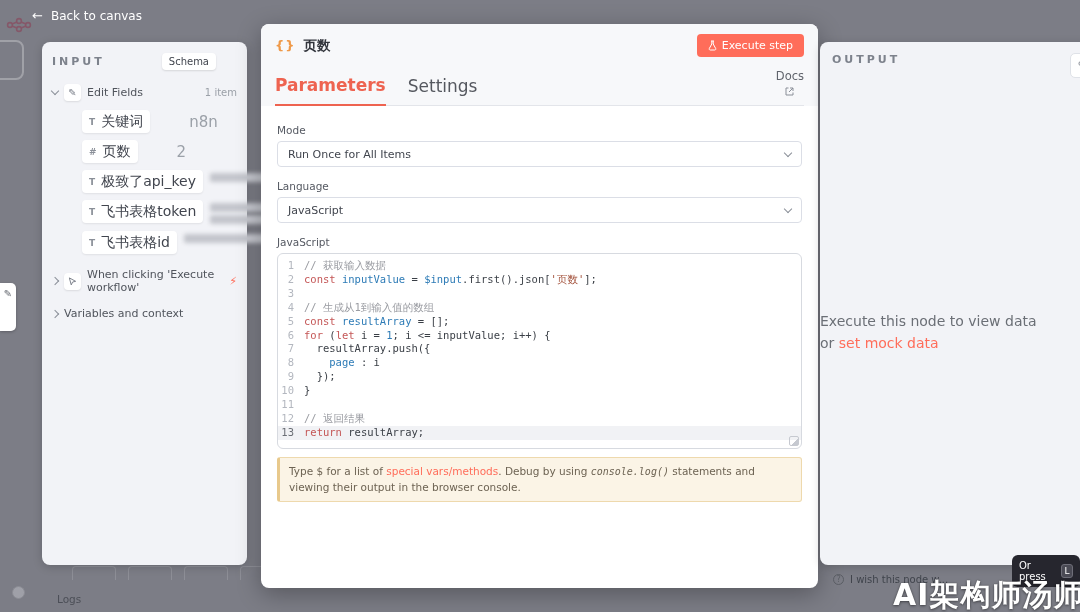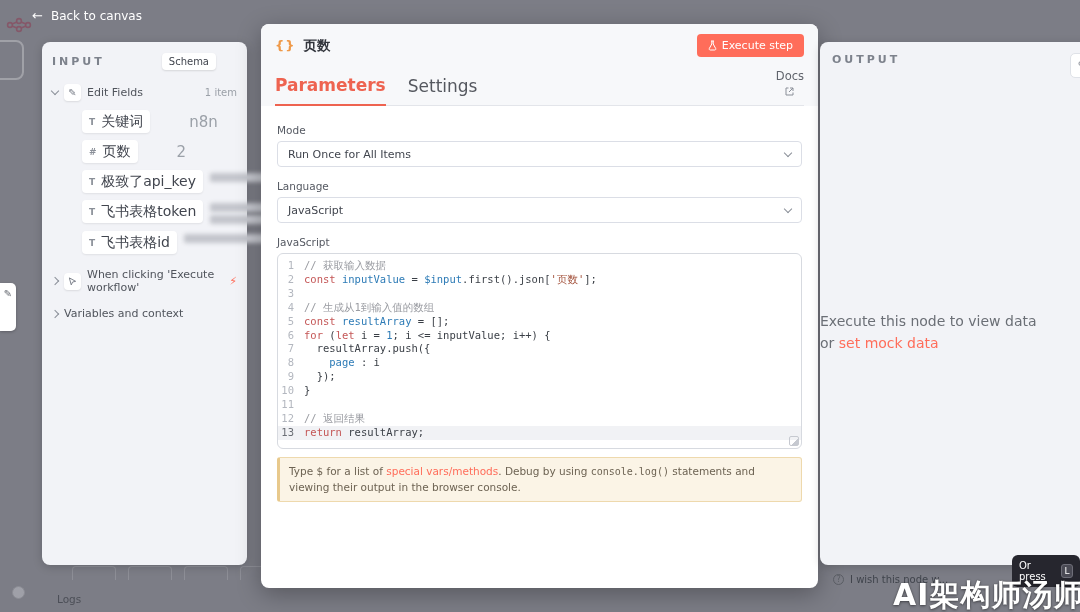--- a/index.html
+++ b/index.html
@@ -65,21 +65,21 @@
   .cline { display:flex; line-height:13.9px; white-space:pre; }
   .cline.active { background:#f1f2f5; }
   .lnum { width:26px; text-align:right; padding-right:10px; color:#b3b7bf; flex:none; }
   .cline.active .lnum { color:#6b6f76; }
   .tok-c { color:#9a9ca2; } .tok-k { color:#c45656; } .tok-v { color:#2d7bb6; }
   .tok-s { color:#a4543e; } .tok-n { color:#2d7bb6; } .tok-p { color:#3a3f46; }
   .grip { position:absolute; right:2px; bottom:2px; width:10px; height:10px; border:1px solid #c6c9d0; border-radius:2px; background:linear-gradient(135deg,transparent 60%,#c6c9d0 60%); }
 
   .hint { margin-top:8px; background:#fbf4e6; border:1px solid #eed9ad; border-left:3px solid #e8c98c; border-radius:3px; padding:6px 9px; font-size:10.5px; color:#6d6353; line-height:1.45; }
   .hint a { color:#ff6d5a; text-decoration:none; }
-  .hint code { font-family:"DejaVu Sans Mono","Liberation Mono",monospace; font-size:10px; }
+  .hint code { font-family:"DejaVu Sans Mono","Liberation Mono",monospace; font-size:10px;font-style:italic; }
 
   
   #output-panel { left:820px; width:287px; padding:11px 12px; }
   .out-head { display:flex; align-items:flex-start; }
   .pencil-btn { margin-left:auto; width:25px; height:25px; background:#fff; border:1px solid #dfe2e8; border-radius:5px; display:flex; align-items:center; justify-content:center; color:#7d828c; font-size:12px; cursor:pointer; }
   .out-empty { position:absolute; top:268px; left:0; right:0; text-align:left; font-size:14px; color:#6b6f76; line-height:1.6; }
   .out-empty a { color:#ff6d5a; text-decoration:none; }
 
   
   .tooltip { position:absolute; top:555px; left:1012px; background:#26262e; border-radius:6px; color:#fff; font-size:10px; padding:5px 7px; display:flex; gap:6px; align-items:center; }

